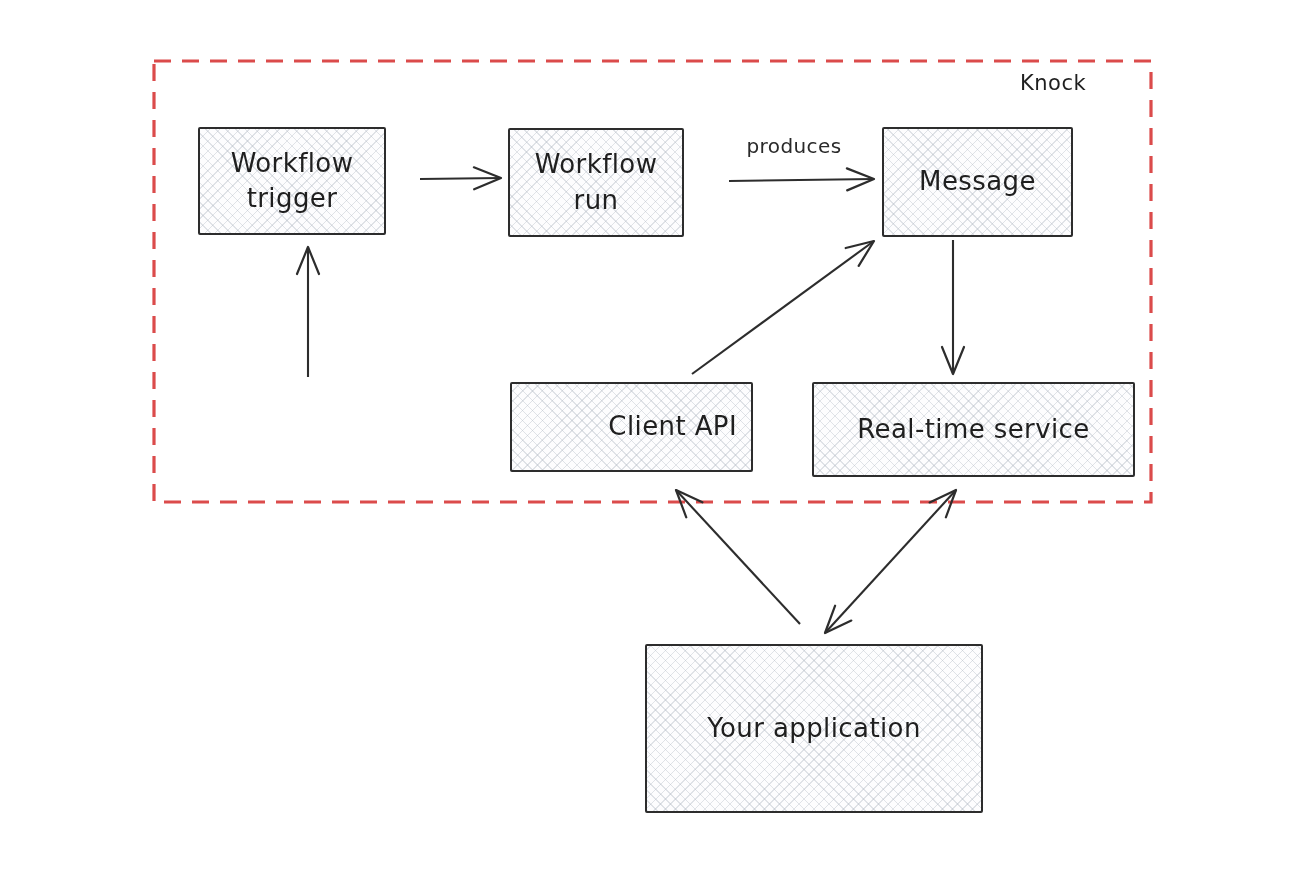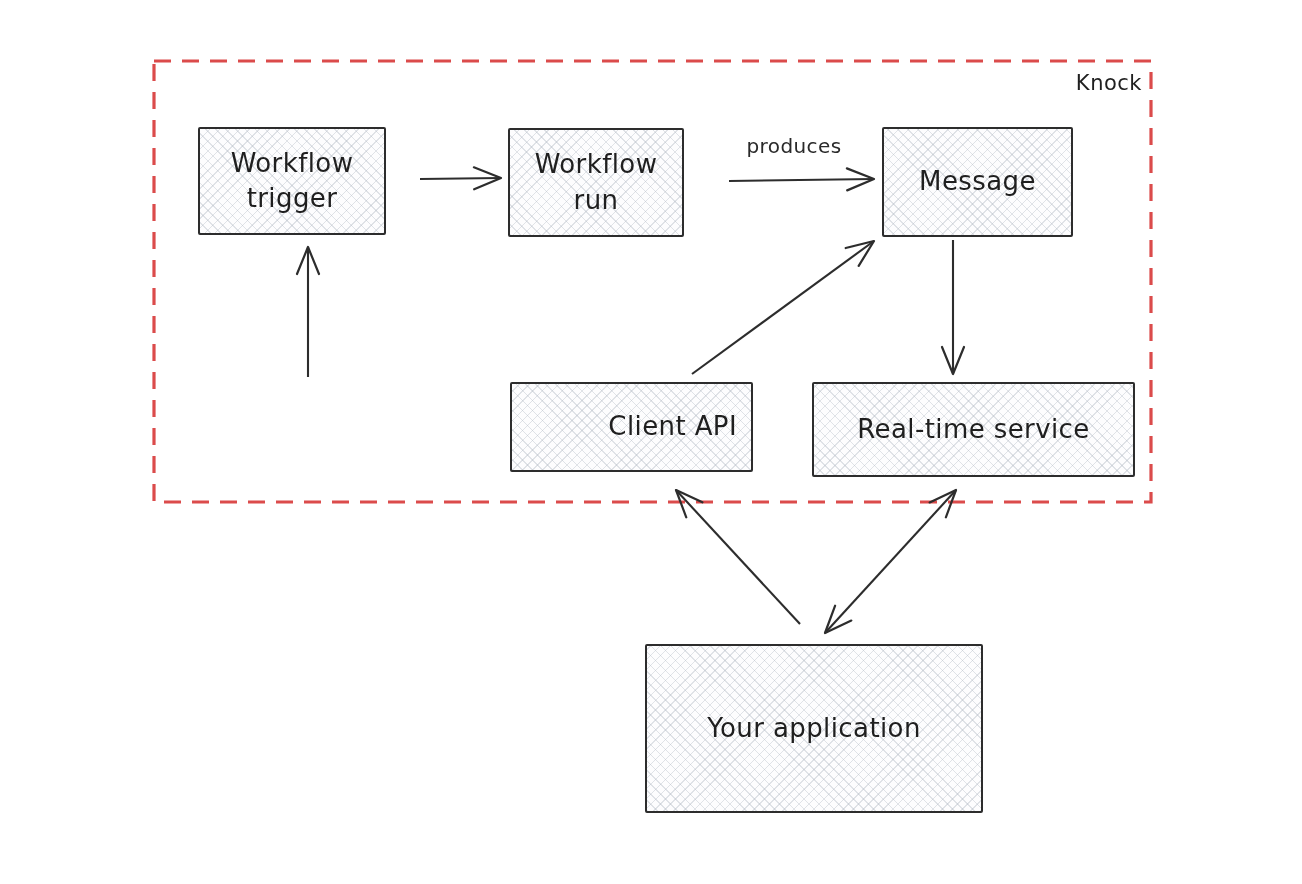--- a/index.html
+++ b/index.html
@@ -48,21 +48,21 @@
   .n-message          { left: 882px; top: 127px; width: 191px; height: 110px; }
   .n-api              { left: 183px; top: 380px; width: 197px; height:  95px; }
   .n-client-api       { left: 510px; top: 382px; width: 243px; height:  90px; justify-content: flex-end; }
   .n-real-time        { left: 802px; top: 382px; width: 323px; height:  95px; margin-left: 10px; }
   .n-your-app         { left: 645px; top: 644px; width: 338px; height: 169px; }
 
   .boundary-label {
     position: absolute;
     left: 1020px; top: 71px;
     width: 122px;
-    text-align: right;
+    text-align: left;
     color: #1f1f1f;
     font-size: 21px;
     letter-spacing: 0.5px;
   }
   .edge-label {
     position: absolute;
     left: 738px; top: 134px;
     width: 112px;
     text-align: center;
     color: #2a2a2a;

